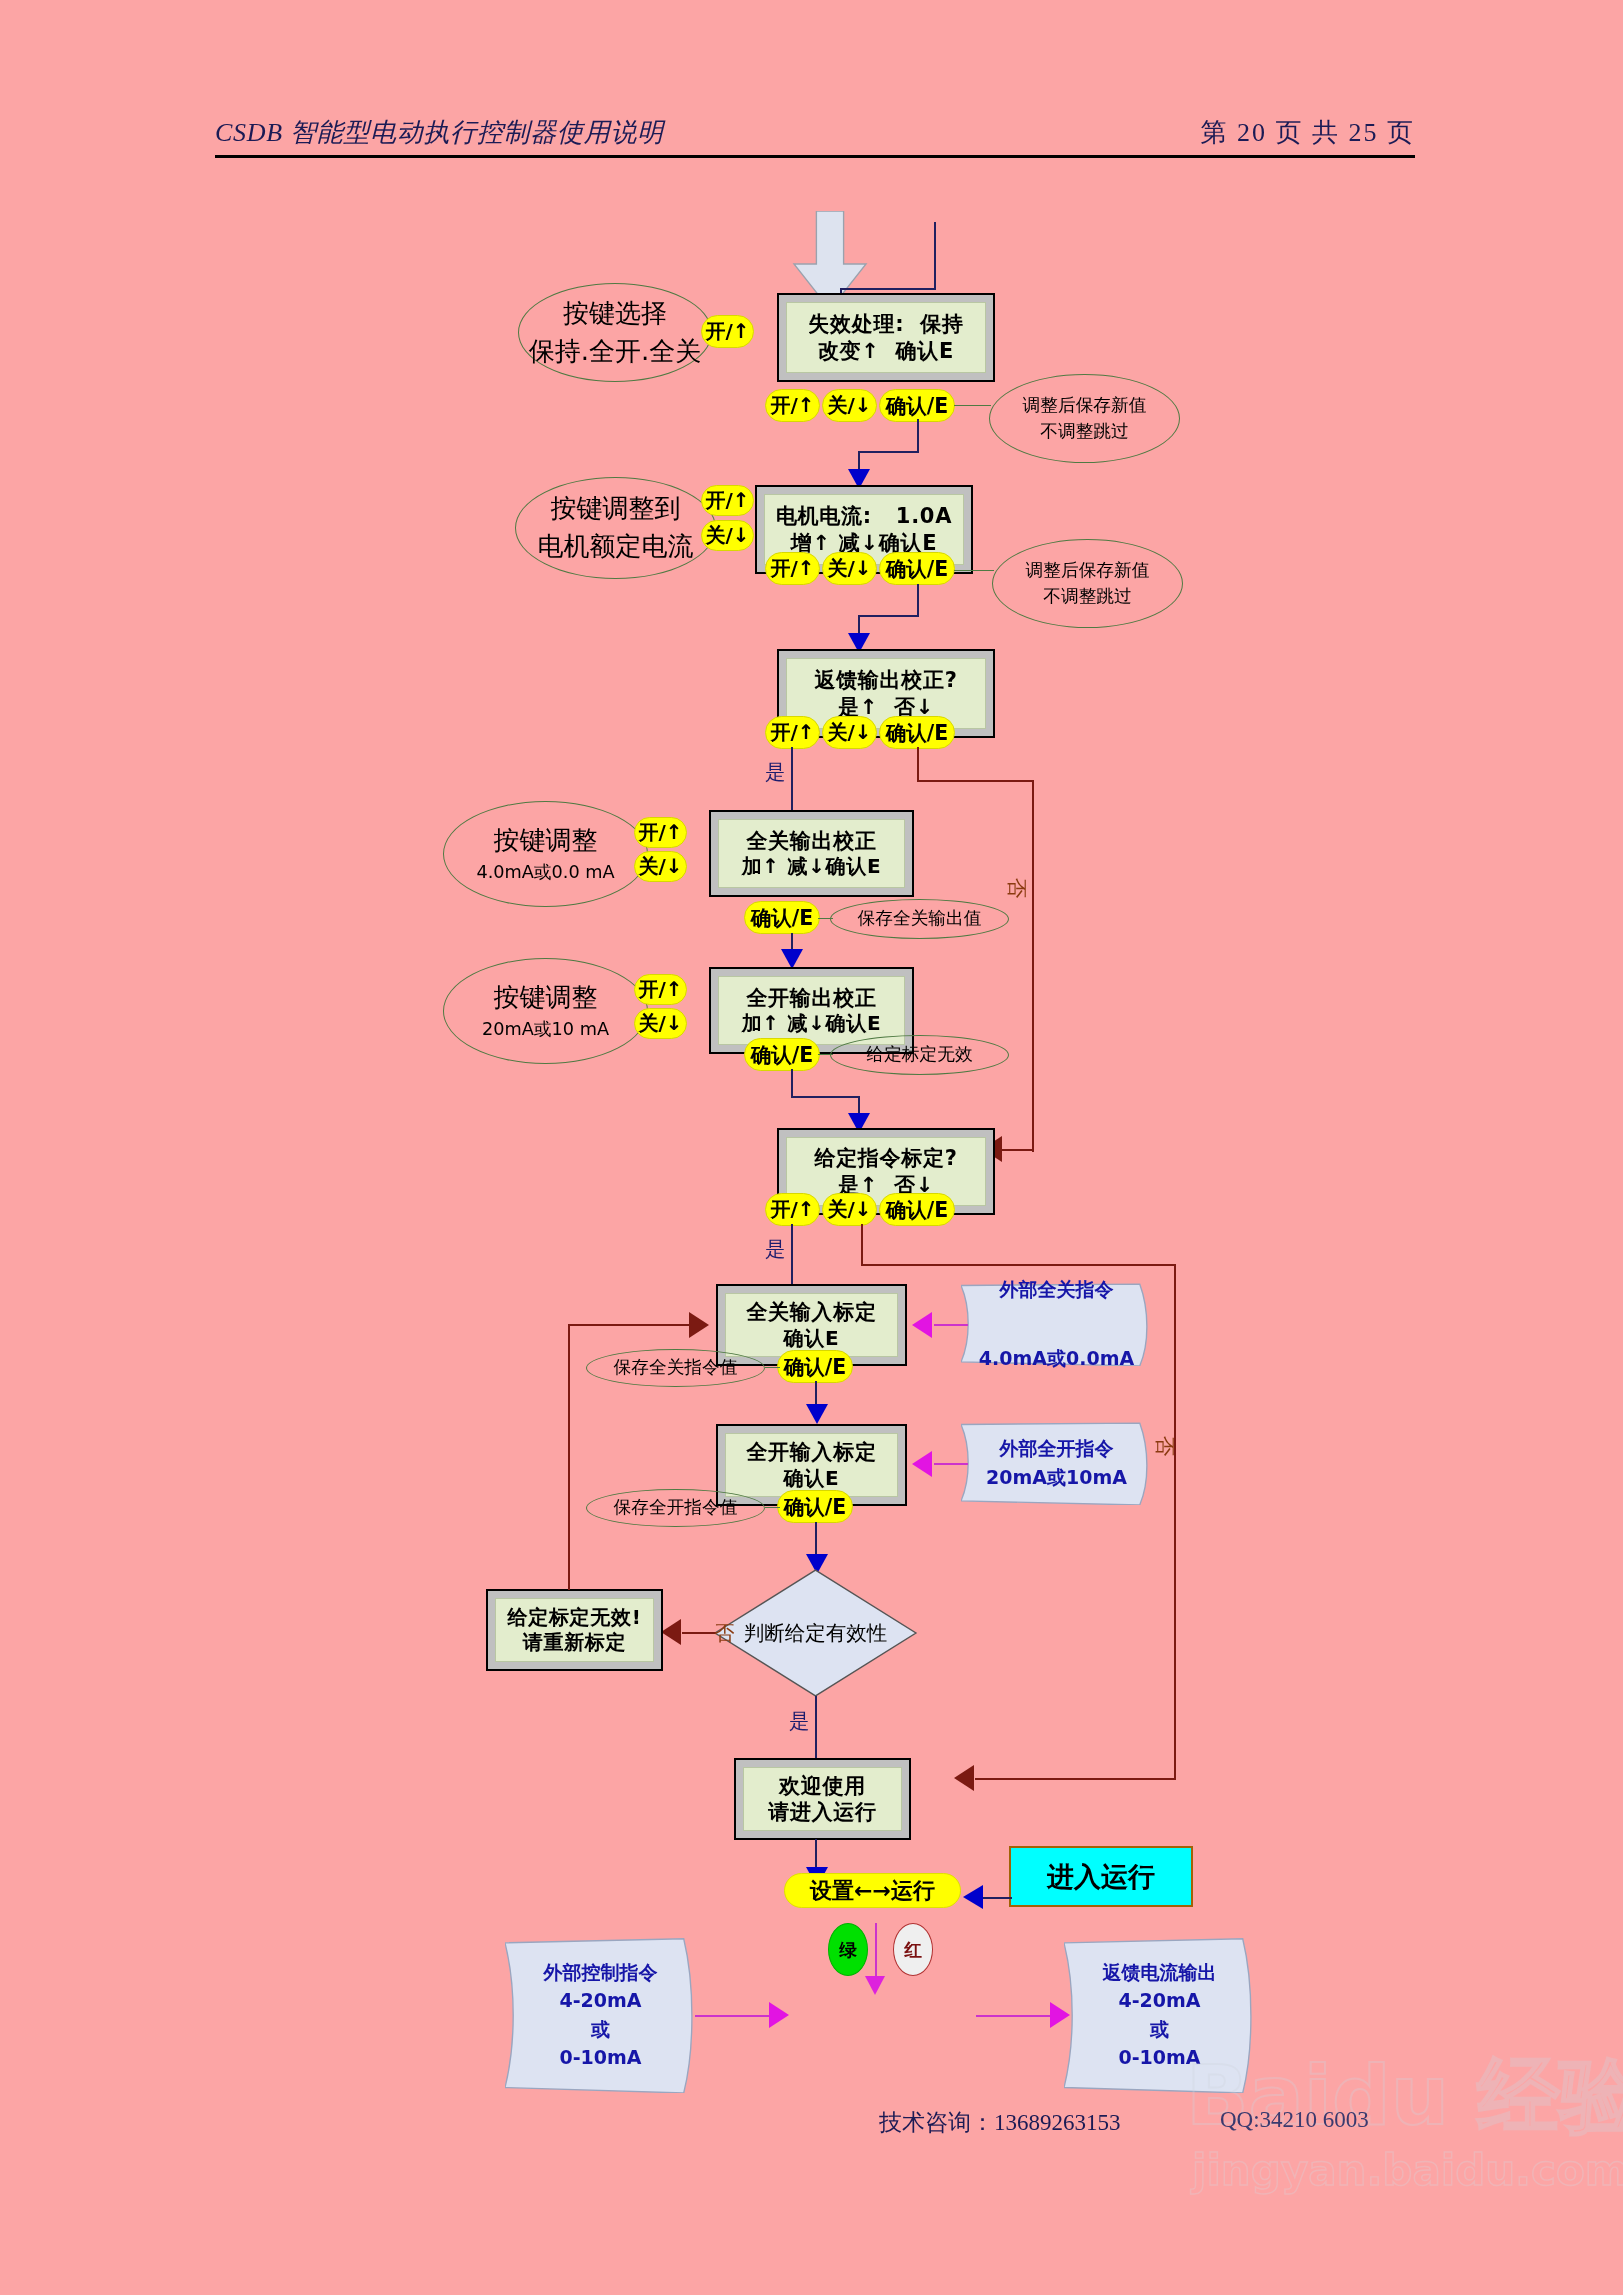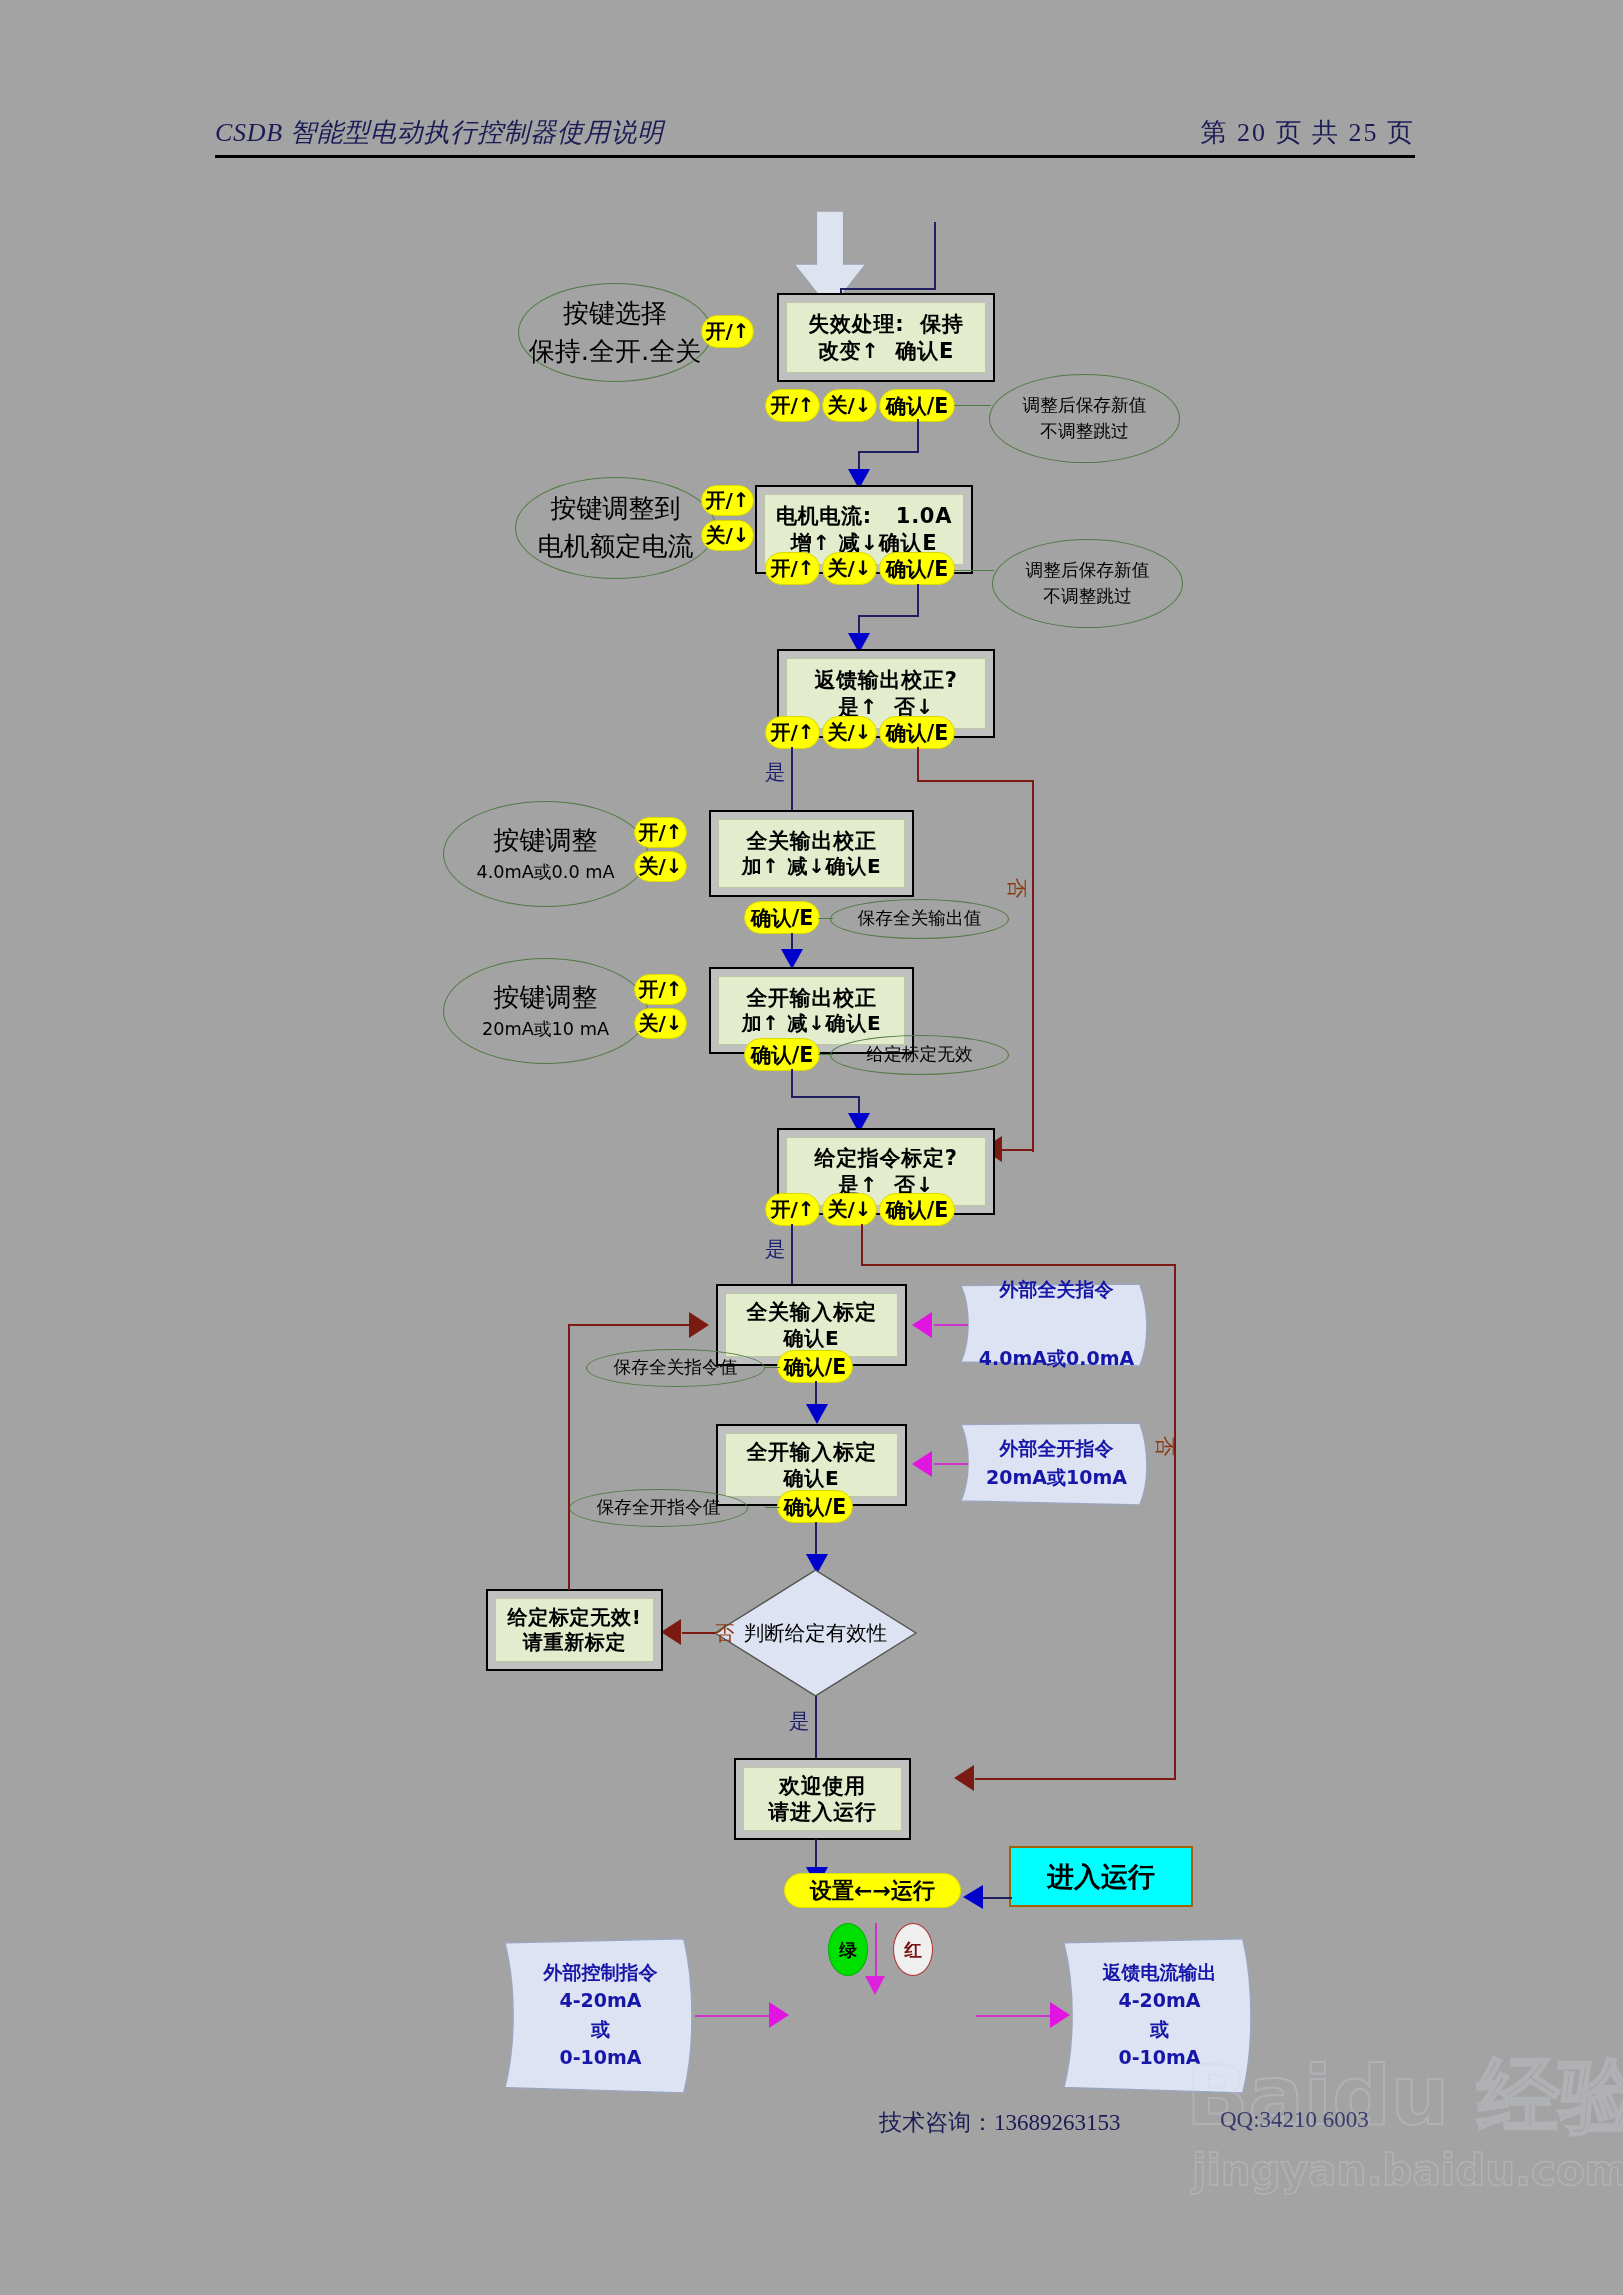--- a/index.html
+++ b/index.html
@@ -4,21 +4,21 @@
 <style>
   html,body{margin:0;padding:0;background:#ffffff;}
   body{
     font-family:"DejaVu Sans","Liberation Sans",sans-serif;
     -webkit-font-smoothing:antialiased;
   }
   #page{
     position:relative;
     width:1623px;
     height:2295px;
-    background:#a3a3a3;
+    background:#fca5a5;
     overflow:hidden;
   }
 
   
   .hdr{
     position:absolute;
     left:215px; top:109px; width:1200px; height:61px;
   }
   .hdr-title{
     position:absolute; left:0; top:5.5px;
@@ -434,21 +434,21 @@
     </svg>
     <div class="wave-txt" style="top:12.3px;height:63px;">
       <span>外部全开指令</span>
       <span class="sm">20mA或10mA</span>
     </div>
   </div>
   <div class="ln ln-h ln-mag" style="left:934px;top:1463px;width:34px;"></div>
   <div class="arw arw-left-mag" style="left:912px;top:1451px;"></div>
 
   <div class="key lg" style="left:777px;top:1490px;width:76px;height:33px;">确认/E</div>
-  <div class="ell" style="left:569px;top:1489px;width:179px;height:38px;">
+  <div class="ell" style="left:586px;top:1489px;width:179px;height:38px;">
     <div class="ell-line sm">保存全开指令值</div>
   </div>
   <div class="ln ln-h" style="left:765px;top:1507px;width:15px;background:#4f7a43;height:1.4px;"></div>
 
   <div class="ln ln-v" style="left:815px;top:1522px;height:35px;"></div>
   <div class="arw arw-down" style="left:806px;top:1554px;"></div>
 
   <div class="diamond" style="left:713px;top:1568px;width:205px;height:130px;">
     <svg width="205" height="130" viewBox="0 0 300 190">
       <polygon points="150,3 297,95 150,187 3,95" fill="#dde3f2" stroke="#555555" stroke-width="2"></polygon>

